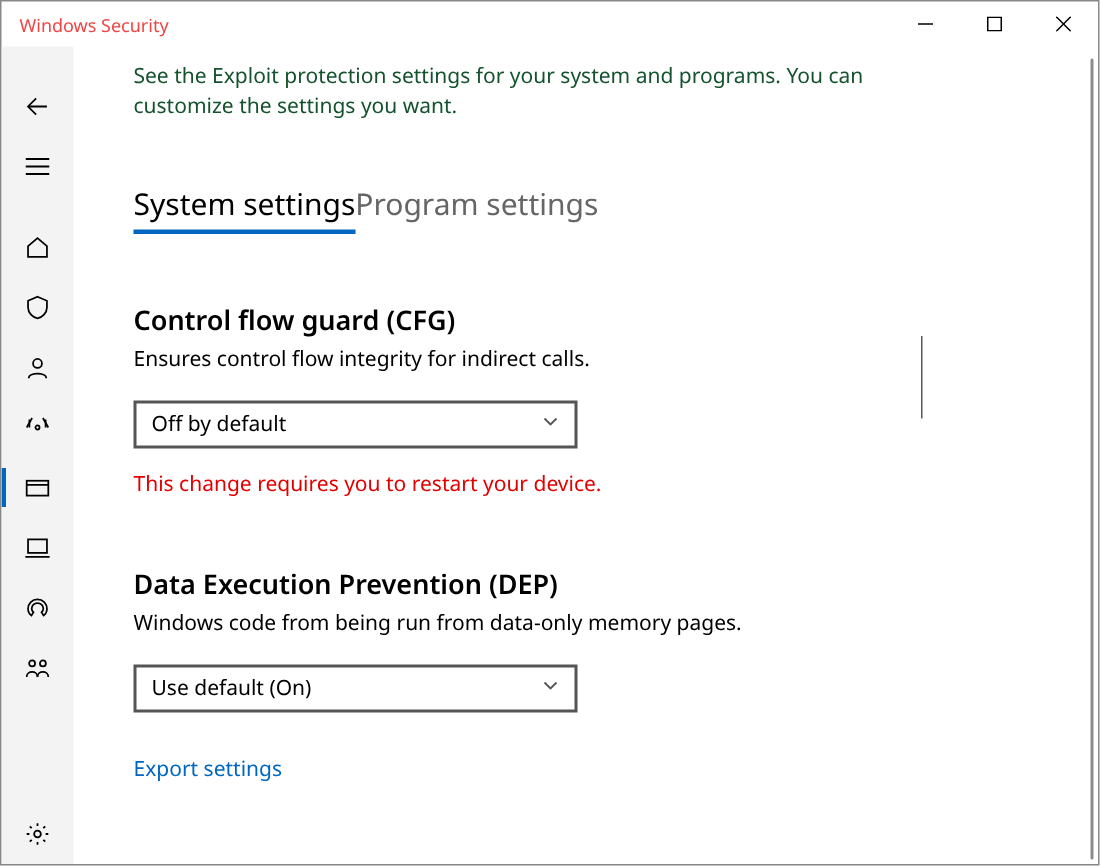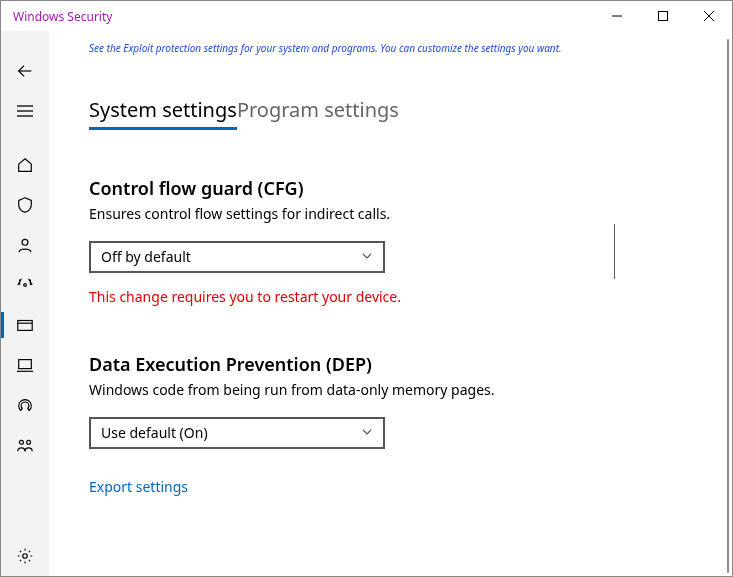--- a/index.html
+++ b/index.html
@@ -15,21 +15,21 @@
     position: relative;
     overflow: hidden;
   }
   
   .titlebar {
     height: 30px;
     display: flex;
     align-items: center;
     padding-left: 12px;
     font-size: 12px;
-    color: #a21caf;
+    color: #ef4444;
   }
   .titlebar .spacer { flex: 1; }
   .winbtn {
     width: 46px;
     height: 30px;
     display: flex;
     align-items: center;
     justify-content: center;
     color: #000;
   }
@@ -75,25 +75,24 @@
     padding: 10px 40px 20px 40px;
     position: relative;
     overflow: hidden;
   }
   h1 {
     font-size: 27px;
     font-weight: 600;
     margin: 0 0 14px 0;
   }
   .description {
-    font-size: 10px;
-    color: #1d4ed8;
+    font-size: 14px;
+    color: #14532d;
     max-width: 500px;
     line-height: 1.45;
-    font-style: italic;
   }
 
   .tabs {
     margin-top: 40px;
     display: flex;
     font-size: 20px;
   }
   .tab {
     padding-bottom: 4px;
     color: #666;
@@ -268,21 +267,21 @@
 
     <div class="tabs">
       <div class="tab active">System settings</div>
       <div class="tab">Program settings</div>
     </div>
 
     <div class="section-divider"></div>
 
     <div class="setting">
       <h3>Control flow guard (CFG)</h3>
-      <p>Ensures control flow settings for indirect calls.</p>
+      <p>Ensures control flow integrity for indirect calls.</p>
       <div class="dropdown">
         <span>Off by default</span>
         <span class="dd-spacer"></span>
         <span>
           <svg width="12" height="12" viewBox="0 0 12 12">
               <polyline points="2,4 6,8 10,4" fill="none" stroke="#555" stroke-width="1.2"></polyline>
             </svg>
         </span>
       </div>
       <div class="warning">This change requires you to restart your device.</div>

